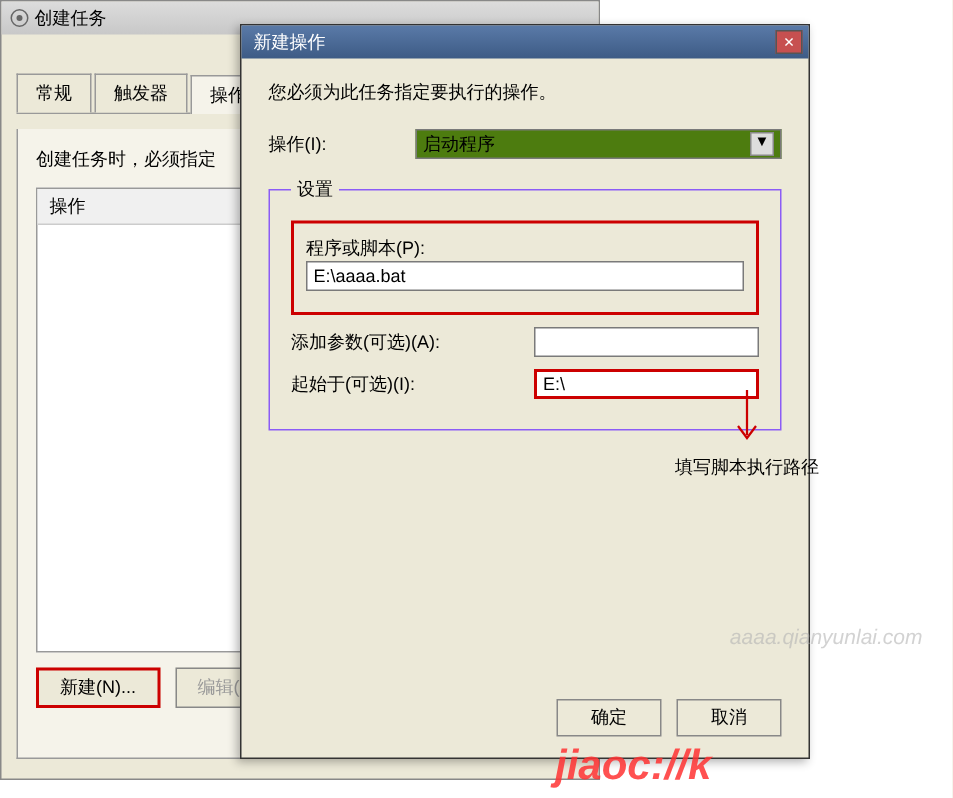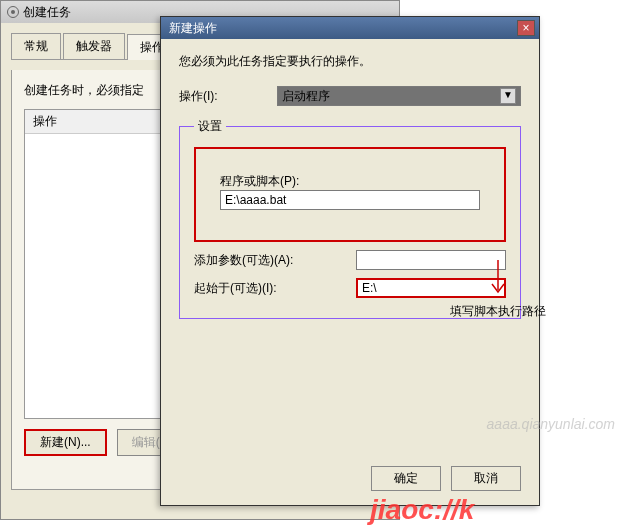--- a/index.html
+++ b/index.html
@@ -6,21 +6,21 @@
 body { background: #fff; width: 635px; height: 532px; overflow: hidden; position: relative; }
 
 
 .back-window { position: absolute; left: 0; top: 0; width: 400px; height: 520px; background: #ece9d8; border: 1px solid #888; }
 .back-titlebar { height: 22px; background: linear-gradient(#dcdcdc, #c8c8c8); display: flex; align-items: center; padding: 0 6px; gap: 4px; }
 .back-titlebar .icon { width: 12px; height: 12px; border: 1px solid #666; border-radius: 50%; position: relative; }
 .back-titlebar .icon::before { content: ''; position: absolute; left: 3px; top: 3px; width: 4px; height: 4px; background: #666; border-radius: 50%; }
 .back-content { padding: 10px; }
 
 .tabs { display: flex; border-bottom: 1px solid #999; margin-bottom: 10px; }
-.tab { padding: 4px 12px; border: 1px solid #999; border-bottom: none; background: #ece9d8; margin-right: 2px; cursor: pointer; }
+.tab { padding: 4px 12px; border: 1px solid #999; border-bottom: none; background: #ece9d8; margin-right: 2px; cursor: pointer; margin-top: 16px; }
 .tab.active { background: #f5f3ea; position: relative; top: 1px; }
 
 .back-body { background: #f5f3ea; border: 1px solid #999; border-top: none; padding: 12px; height: 420px; position: relative; }
 .hint-text { margin-bottom: 10px; }
 .list-box { border: 1px solid #999; background: #fff; height: 310px; margin-bottom: 10px; }
 .list-header { display: flex; border-bottom: 1px solid #ccc; background: #f0f0f0; }
 .list-header span { padding: 3px 8px; border-right: 1px solid #ccc; flex: 1; }
 .list-header span:last-child { border-right: none; flex: 0 0 20px; }
 .btn-row { display: flex; gap: 10px; }
 .btn { padding: 3px 14px; border: 1px solid #888; background: #ece9d8; cursor: pointer; }
@@ -29,27 +29,27 @@
 
 
 .front-window { position: absolute; left: 160px; top: 16px; width: 380px; height: 490px; background: #ece9d8; border: 1px solid #333; box-shadow: -2px 2px 6px rgba(0,0,0,0.3); }
 .front-titlebar { height: 22px; background: linear-gradient(#5a7aa8, #3d5b85); color: #fff; display: flex; align-items: center; justify-content: space-between; padding: 0 4px 0 8px; }
 .front-titlebar .close { width: 18px; height: 16px; background: #c75050; color: #fff; text-align: center; line-height: 14px; border: 1px solid #555; cursor: pointer; }
 .front-content { padding: 14px 18px; }
 
 .instruction { margin-bottom: 16px; }
 .form-row { display: flex; align-items: center; margin-bottom: 12px; gap: 8px; }
 .form-row label { width: 90px; }
-.select { flex: 1; height: 20px; border: 1px solid #7a7a7a; background: #737373; padding: 0 4px; display: flex; align-items: center; justify-content: space-between; cursor: pointer; }
+.select { flex: 1; height: 20px; border: 1px solid #7a7a7a; background: #4d7c0f; padding: 0 4px; display: flex; align-items: center; justify-content: space-between; cursor: pointer; }
 .select .arrow { width: 16px; height: 16px; background: #ddd; border: 1px solid #888; text-align: center; line-height: 12px; font-size: 10px; }
 
 fieldset { border: 1px solid #8b5cf6; padding: 12px 14px; margin-top: 4px; }
 legend { padding: 0 4px; }
 
-.group-highlight { border: 2px solid #c00; padding: 24px; margin-bottom: 8px; }
+.group-highlight { border: 2px solid #c00; padding: 8px; margin-bottom: 8px; }
 .field-row { display: flex; align-items: flex-end; gap: 6px; margin-bottom: 6px; }
 .text-input { height: 20px; border: 1px solid #7a7a7a; background: #fff; padding: 0 4px; font-family: Arial; }
 .text-input.highlight { border: 2px solid #c00; }
 
 .args-row, .start-row { display: flex; align-items: center; justify-content: space-between; margin-bottom: 8px; }
 .args-row .text-input, .start-row .text-input { width: 150px; }
 
 .arrow-annotation { position: absolute; left: 450px; top: 260px; color: #c00; text-align: center; }
 .arrow-svg { width: 20px; height: 40px; }
 

